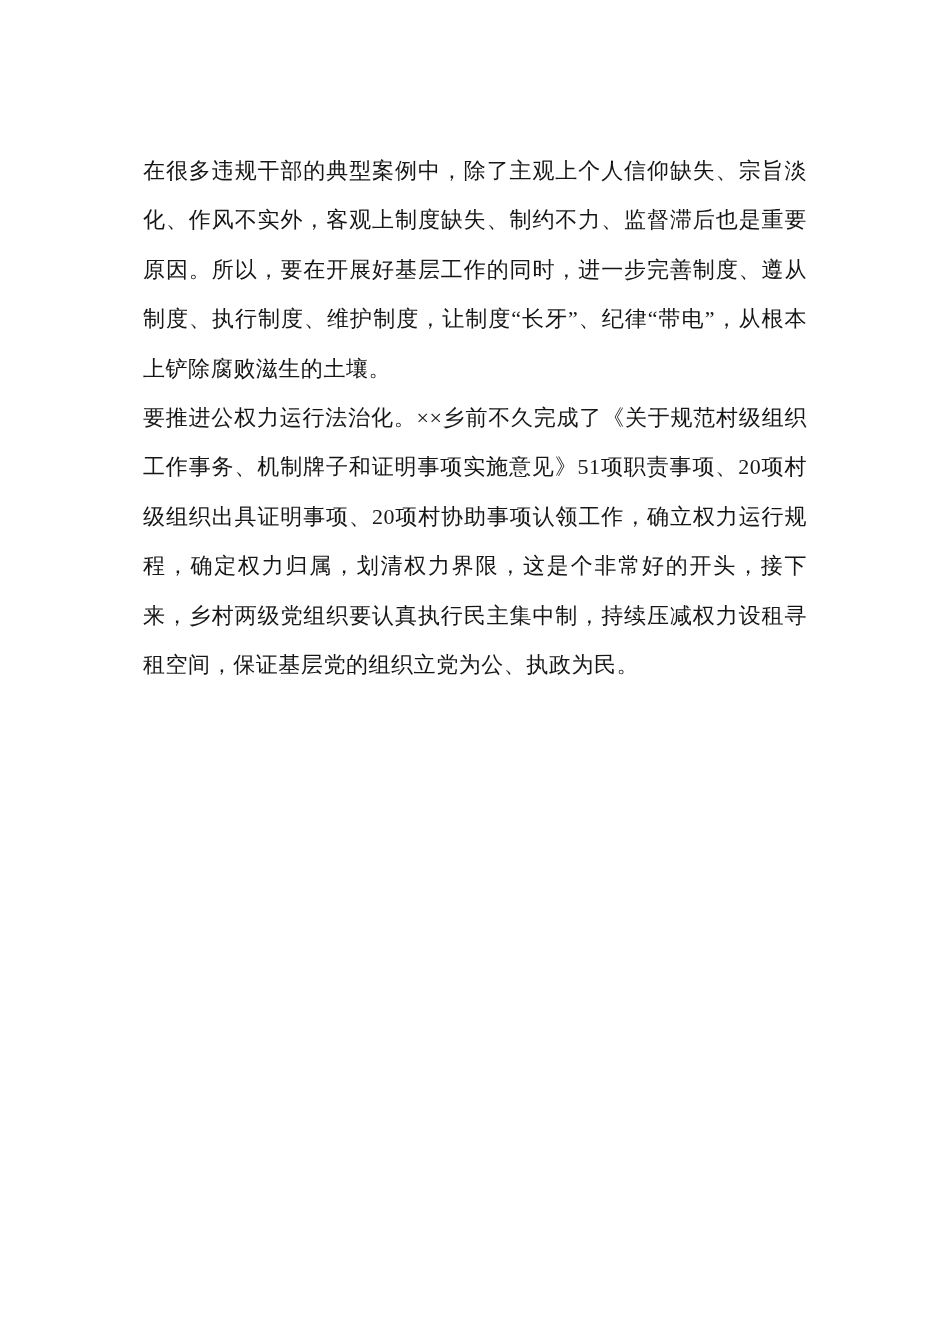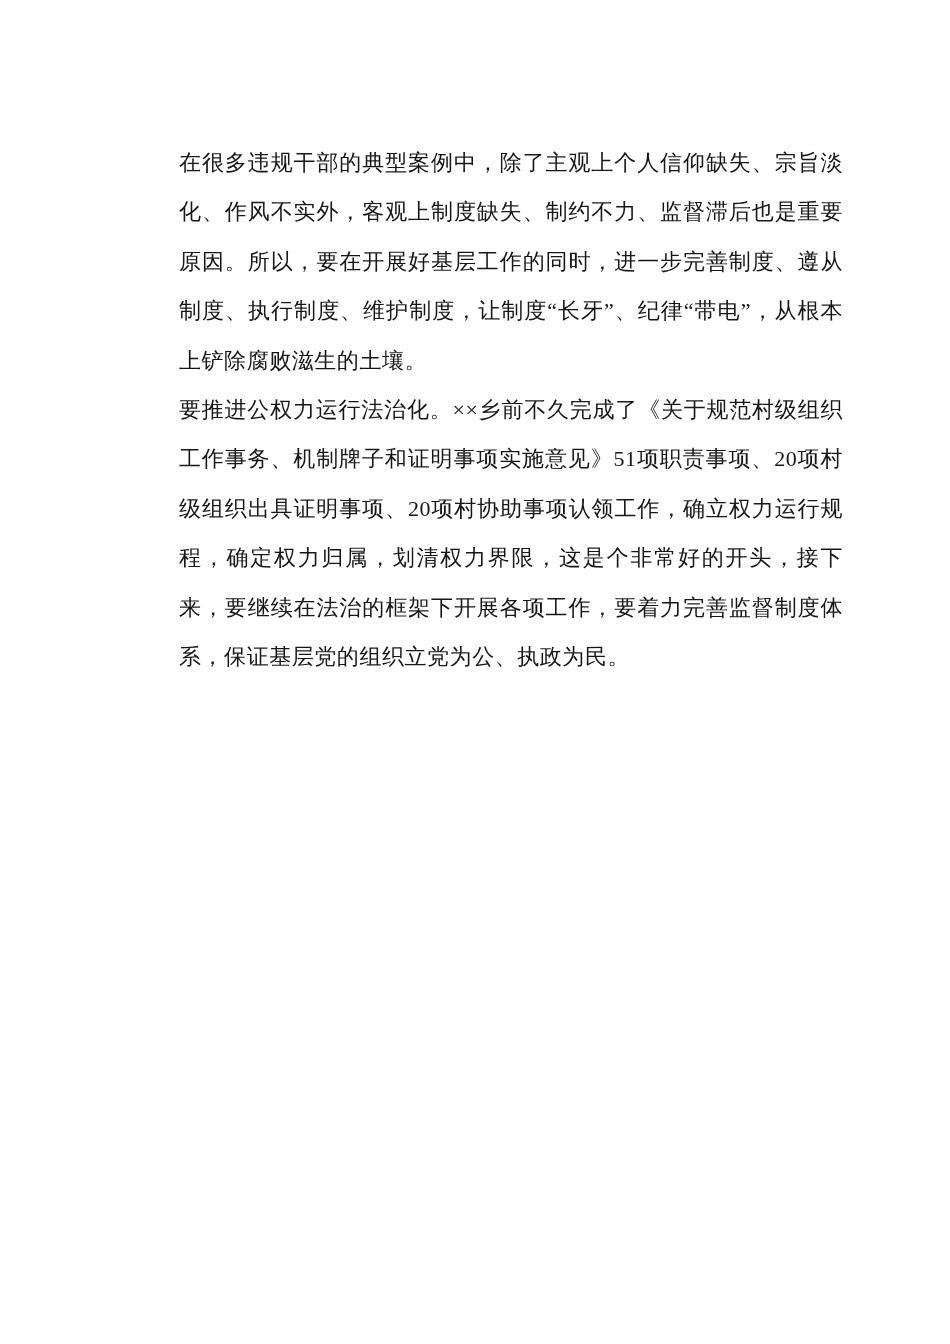--- a/index.html
+++ b/index.html
@@ -11,38 +11,37 @@
     position: relative;
     width: 950px;
     height: 1344px;
     background: #ffffff;
     overflow: hidden;
     font-family: "Liberation Serif", "DejaVu Serif", serif;
   }
   .text-block {
     position: absolute;
     left: 143px;
-    top: 138px;
+    top: 146px;
     width: 664px;
     color: #161616;
-    margin-left: 36px;
   }
   .text-block p {
     margin: 0;
     padding: 0;
     font-size: 22px;
     line-height: 49.4px;
     letter-spacing: 0.55px;
     text-align: justify;
     text-justify: inter-ideograph;
     word-break: normal;
     font-weight: 400;
   }
 </style>
 </head>
 <body>
 
 <div class="page">
   <div class="text-block">
     <p>在很多违规干部的典型案例中，除了主观上个人信仰缺失、宗旨淡化、作风不实外，客观上制度缺失、制约不力、监督滞后也是重要原因。所以，要在开展好基层工作的同时，进一步完善制度、遵从制度、执行制度、维护制度，让制度“长牙”、纪律“带电”，从根本上铲除腐败滋生的土壤。</p>
-    <p>要推进公权力运行法治化。××乡前不久完成了《关于规范村级组织工作事务、机制牌子和证明事项实施意见》51项职责事项、20项村级组织出具证明事项、20项村协助事项认领工作，确立权力运行规程，确定权力归属，划清权力界限，这是个非常好的开头，接下来，要继续在法治的框架下开展各项工作，要着力完善监督制度体系，保证基层党的组织立党为公、执政为民。</p>
+    <p>要推进公权力运行法治化。××乡前不久完成了《关于规范村级组织工作事务、机制牌子和证明事项实施意见》51项职责事项、20项村级组织出具证明事项、20项村协助事项认领工作，确立权力运行规程，确定权力归属，划清权力界限，这是个非常好的开头，接下来，乡村两级党组织要认真执行民主集中制，持续压减权力设租寻租空间，保证基层党的组织立党为公、执政为民。</p>
   </div>
 </div>
 
 </body></html>

